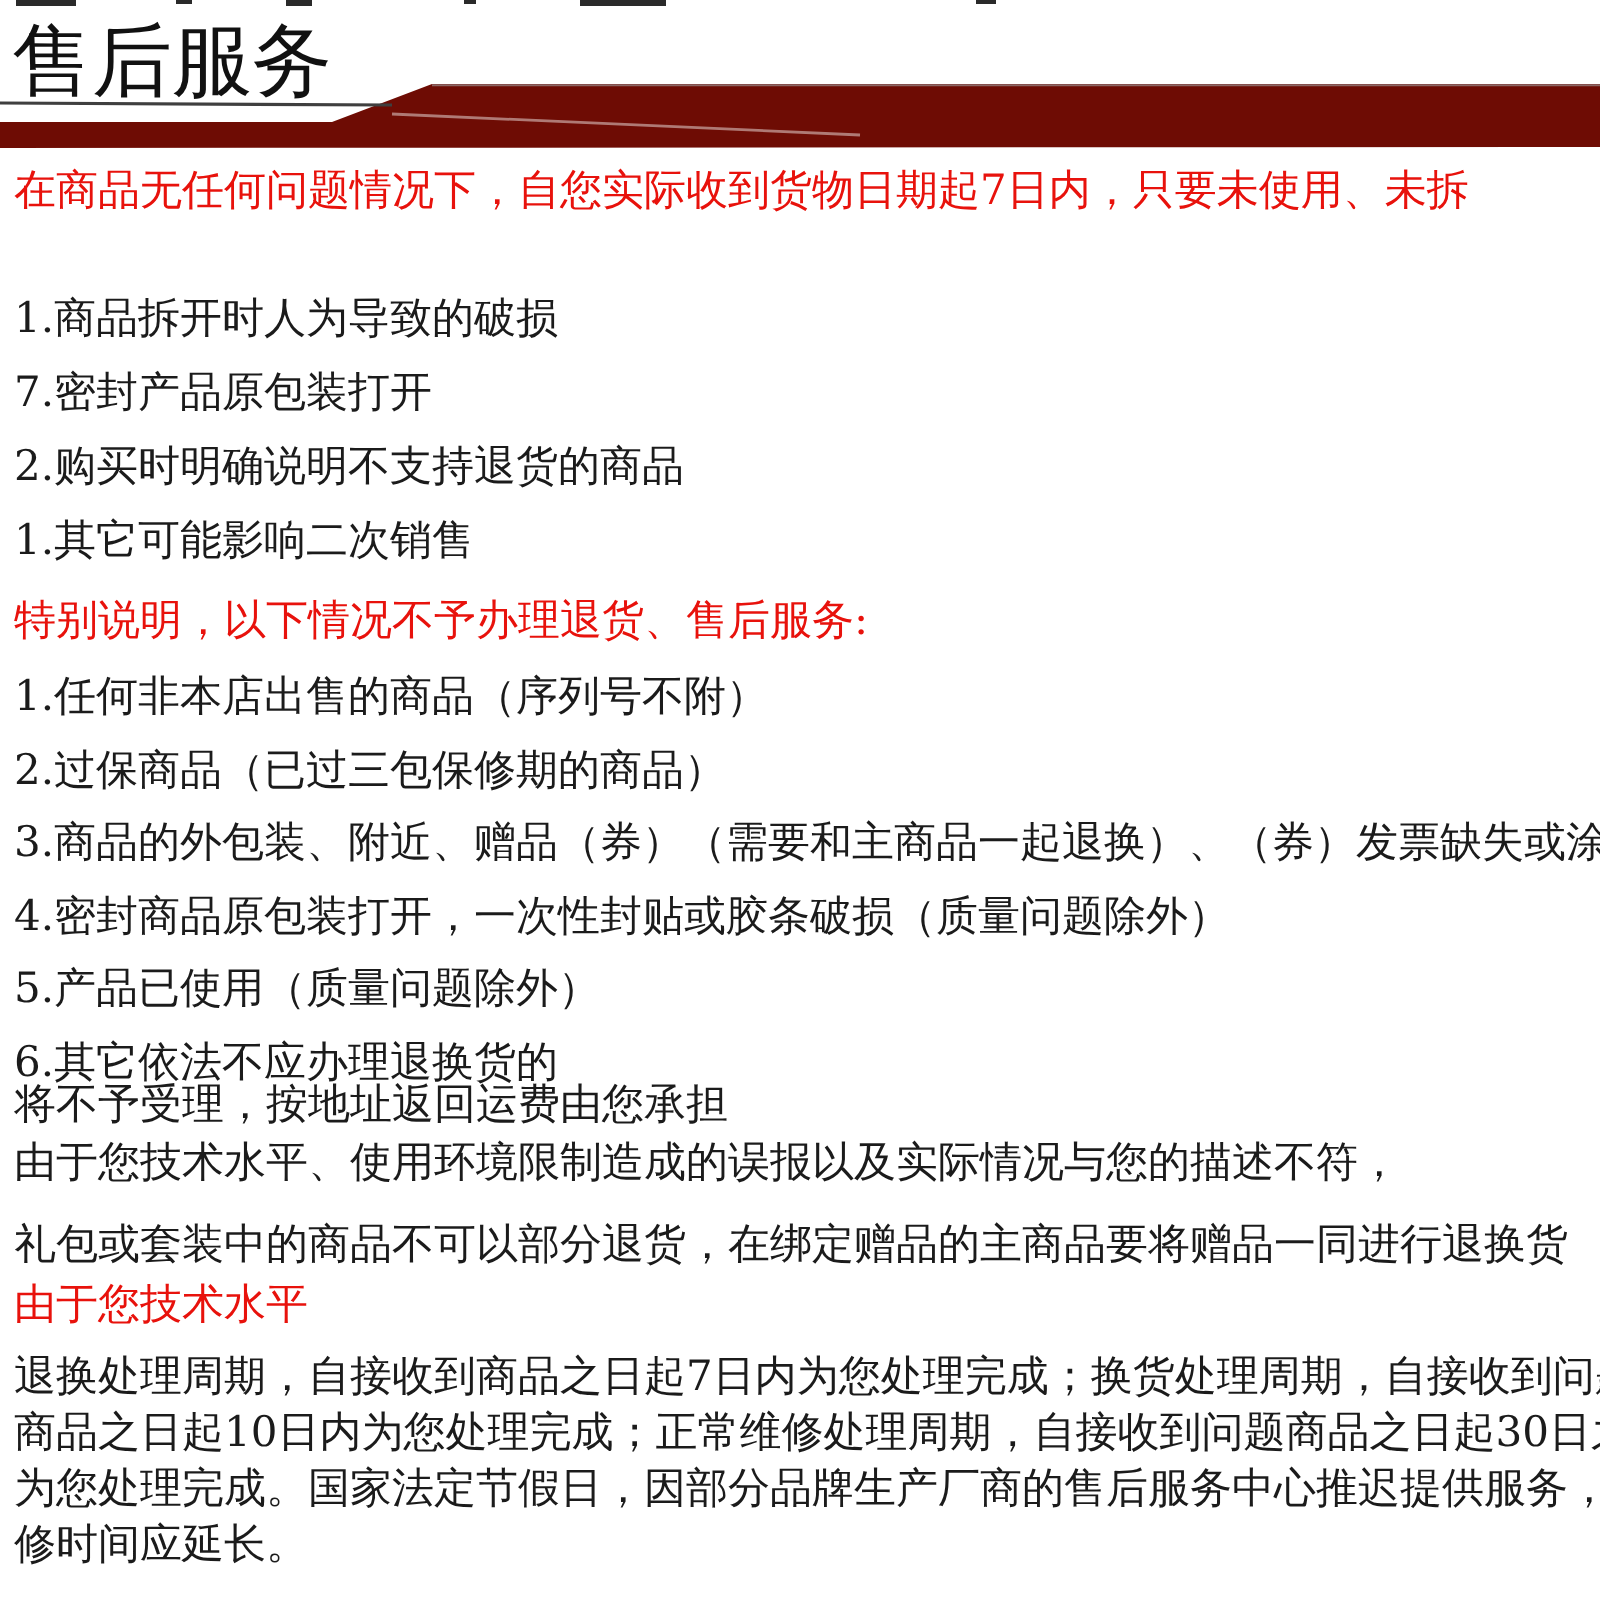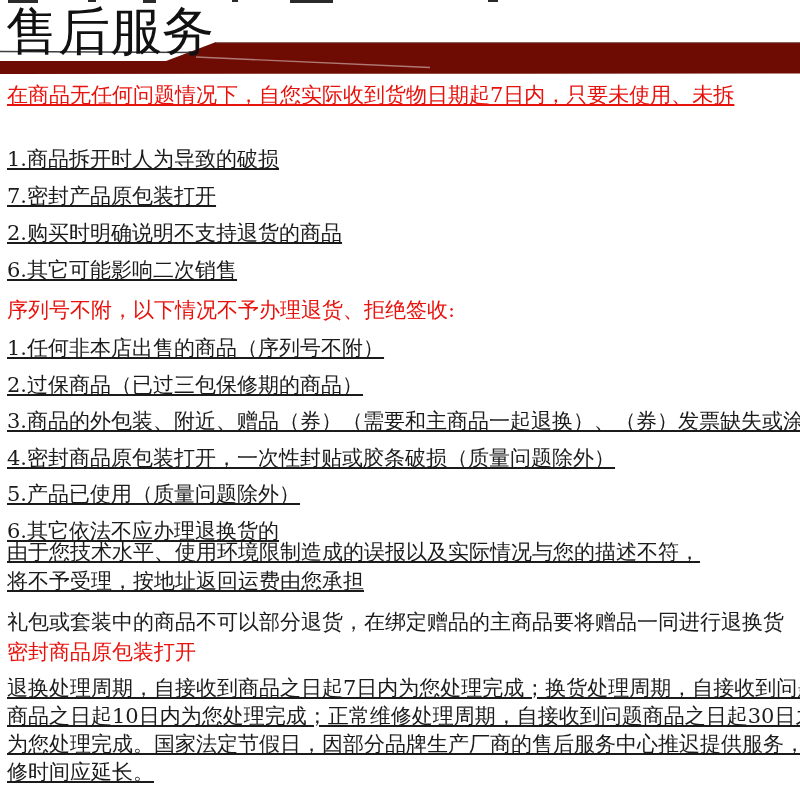--- a/index.html
+++ b/index.html
@@ -12,21 +12,21 @@
     width:800px;height:800px;
     background:#ffffff;
     overflow:hidden;
     position:relative;
     font-family:"DejaVu Serif","Liberation Serif",serif;
     color:var(--ink);
   }
   .page-title{
     position:absolute;
     left:6px;top:8px;
-    font-size:52px;
+    font-size:40px;
     line-height:46px;
     letter-spacing:0px;
     color:#111;
     white-space:nowrap;
     z-index:3;
   }
   .banner-svg{
     position:absolute;left:0;top:0;
     z-index:1;
     pointer-events:none;
@@ -39,21 +39,21 @@
   .top-clip span:nth-child(4){left:232px;width:6px;height:2px;}
   .top-clip span:nth-child(5){left:290px;width:43px;height:3px;}
   .top-clip span:nth-child(6){left:488px;width:10px;height:2px;}
   .para{
     position:absolute;
     left:7px;
     font-size:21px;
     white-space:nowrap;
     z-index:2;
   }
-  .para .ln{white-space:nowrap;text-decoration:underline;}
+  .para .ln{white-space:nowrap;}
   .red{color:var(--red-text);}
   .lh40 .ln{line-height:40px;}
   .lh37 .ln,.lh37{line-height:37px;}
   .lh365 .ln{line-height:36.5px;}
   .lh29 .ln{line-height:29px;}
   .lh28 .ln,.lh28{line-height:28px;}
 </style>
 </head>
 <body>
 
@@ -76,41 +76,41 @@
 </svg>
 
 <div class="para red lh40" style="top:75px">
   <div class="ln">在商品无任何问题情况下，自您实际收到货物日期起7日内，只要未使用、未拆</div>
 </div>
 
 <div class="para lh37" style="top:141px">
   <div class="ln">1.商品拆开时人为导致的破损</div>
   <div class="ln">7.密封产品原包装打开</div>
   <div class="ln">2.购买时明确说明不支持退货的商品</div>
-  <div class="ln">6.其它可能影响二次销售</div>
+  <div class="ln">1.其它可能影响二次销售</div>
 </div>
 
-<div class="para red lh28" style="top:296px">序列号不附，以下情况不予办理退货、拒绝签收:</div>
+<div class="para red lh28" style="top:296px">特别说明，以下情况不予办理退货、售后服务:</div>
 
 <div class="para lh365" style="top:330px">
   <div class="ln">1.任何非本店出售的商品（序列号不附）</div>
   <div class="ln">2.过保商品（已过三包保修期的商品）</div>
   <div class="ln">3.商品的外包装、附近、赠品（券）（需要和主商品一起退换）、（券）发票缺失或涂改</div>
   <div class="ln">4.密封商品原包装打开，一次性封贴或胶条破损（质量问题除外）</div>
   <div class="ln">5.产品已使用（质量问题除外）</div>
   <div class="ln">6.其它依法不应办理退换货的</div>
 </div>
 
 <div class="para lh29" style="top:538px">
+  <div class="ln">将不予受理，按地址返回运费由您承担</div>
   <div class="ln">由于您技术水平、使用环境限制造成的误报以及实际情况与您的描述不符，</div>
-  <div class="ln">将不予受理，按地址返回运费由您承担</div>
 </div>
 
 <div class="para lh28" style="top:608px">礼包或套装中的商品不可以部分退货，在绑定赠品的主商品要将赠品一同进行退换货</div>
 
-<div class="para red lh28" style="top:638px">密封商品原包装打开</div>
+<div class="para red lh28" style="top:638px">由于您技术水平</div>
 
 <div class="para lh28" style="top:674px">
   <div class="ln">退换处理周期，自接收到商品之日起7日内为您处理完成；换货处理周期，自接收到问题</div>
   <div class="ln">商品之日起10日内为您处理完成；正常维修处理周期，自接收到问题商品之日起30日之内</div>
   <div class="ln">为您处理完成。国家法定节假日，因部分品牌生产厂商的售后服务中心推迟提供服务，返</div>
   <div class="ln">修时间应延长。</div>
 </div>
 
 </body></html>

